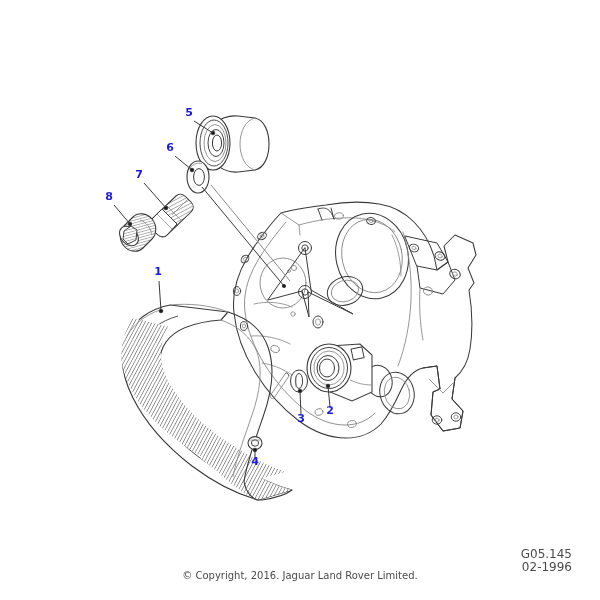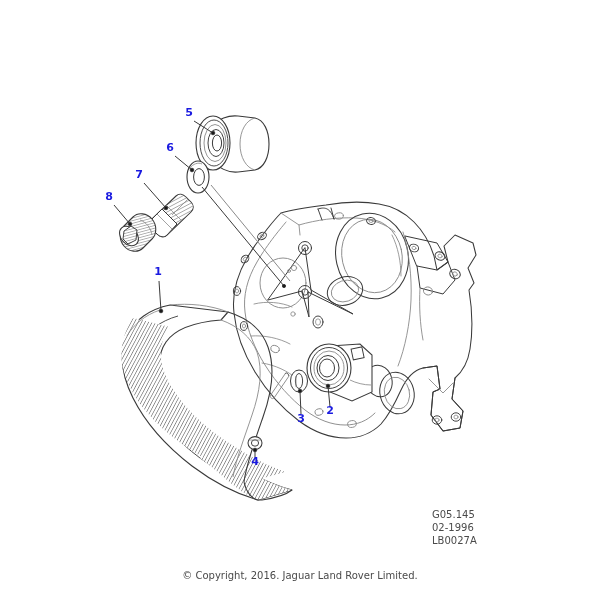--- a/index.html
+++ b/index.html
@@ -29,25 +29,25 @@
   }
   .callout-text {
     font-family: "DejaVu Sans", sans-serif;
     font-size: 11px;
     font-weight: bold;
     fill: #1a1ae0;
   }
   .footer-block {
     position: absolute;
     right: 28px;
-    top: 508px;
+    top: 548px;
     width: 140px;
-    text-align: left;
+    text-align: right;
     font-family: "DejaVu Sans", sans-serif;
-    font-size: 10px;
+    font-size: 12px;
     color: #4a4a4a;
     line-height: 13px;
   }
   .footer-block div { white-space: nowrap; }
   .copyright-line {
     position: absolute;
     left: 0;
     top: 570px;
     width: 600px;
     text-align: center;
@@ -369,18 +369,17 @@
       <text class="callout-text" x="189" y="116" text-anchor="middle">5</text>
       <text class="callout-text" x="170" y="151" text-anchor="middle">6</text>
       <text class="callout-text" x="139" y="178" text-anchor="middle">7</text>
       <text class="callout-text" x="109" y="200" text-anchor="middle">8</text>
     </g>
   </svg>
 
   <div class="footer-block">
     <div>G05.145</div>
     <div>02-1996</div>
-    <div>LB0027A</div>
   </div>
 
   <div class="copyright-line">© Copyright, 2016. Jaguar Land Rover Limited.</div>
 
 </div>
 
 </body></html>

